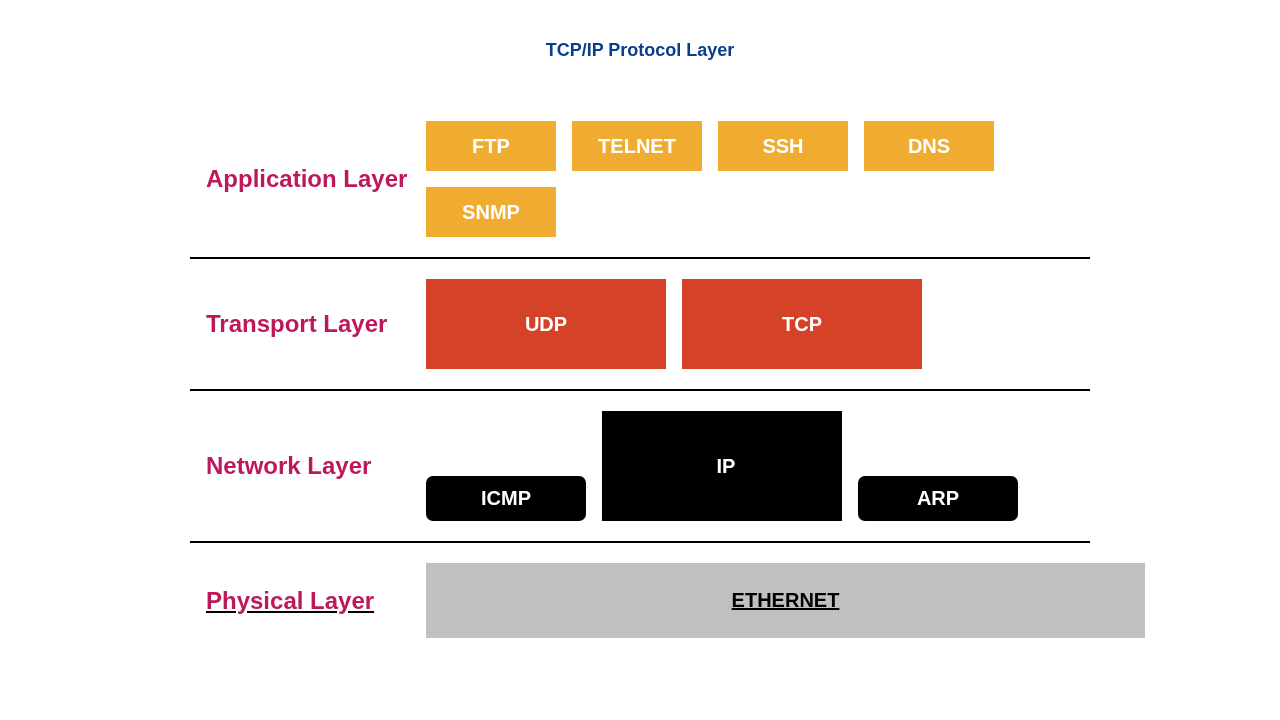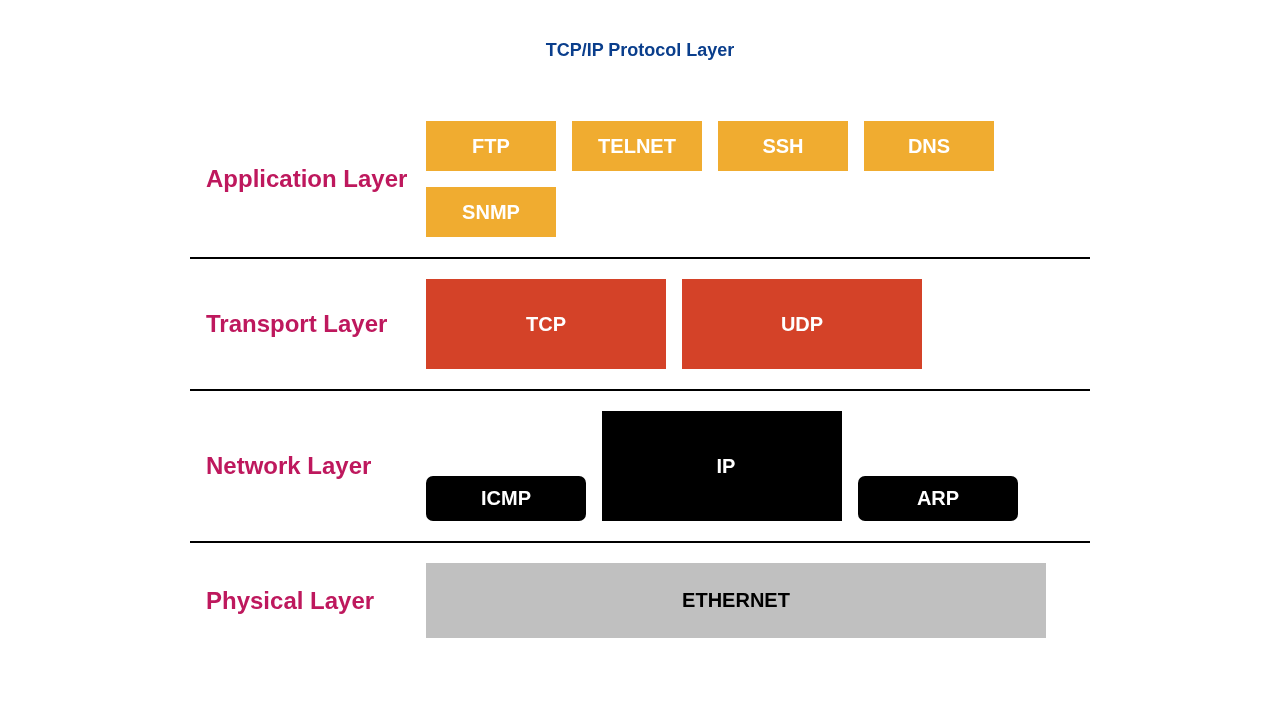--- a/index.html
+++ b/index.html
@@ -81,26 +81,27 @@
     }
     .network-lg {
       width: 240px;
       height: 110px;
       padding-left: 8px;
     }
     
     .physical-box {
       background: #c0c0c0;
       color: #000;
-      width: 620px;
+      width: 719px;
       height: 75px;
       font-size: 20px;
     }
     .no-border {
       border-bottom: none;
+      text-decoration: underline;
     }
   </style>
 </head>
 <body>
 
 <div class="container">
   <div class="title">TCP/IP Protocol Layer</div>
 
   <div class="layer-section">
     <div class="layer-label">Application Layer</div>
@@ -109,22 +110,22 @@
       <div class="protocol-box app-box">TELNET</div>
       <div class="protocol-box app-box">SSH</div>
       <div class="protocol-box app-box">DNS</div>
       <div class="protocol-box app-box">SNMP</div>
     </div>
   </div>
 
   <div class="layer-section">
     <div class="layer-label">Transport Layer</div>
     <div class="layer-protocols">
+      <div class="protocol-box transport-box">UDP</div>
       <div class="protocol-box transport-box">TCP</div>
-      <div class="protocol-box transport-box">UDP</div>
     </div>
   </div>
 
   <div class="layer-section">
     <div class="layer-label">Network Layer</div>
     <div class="layer-protocols">
       <div class="protocol-box network-box network-sm">ICMP</div>
       <div class="protocol-box network-box network-lg">IP</div>
       <div class="protocol-box network-box network-sm">ARP</div>
     </div>

